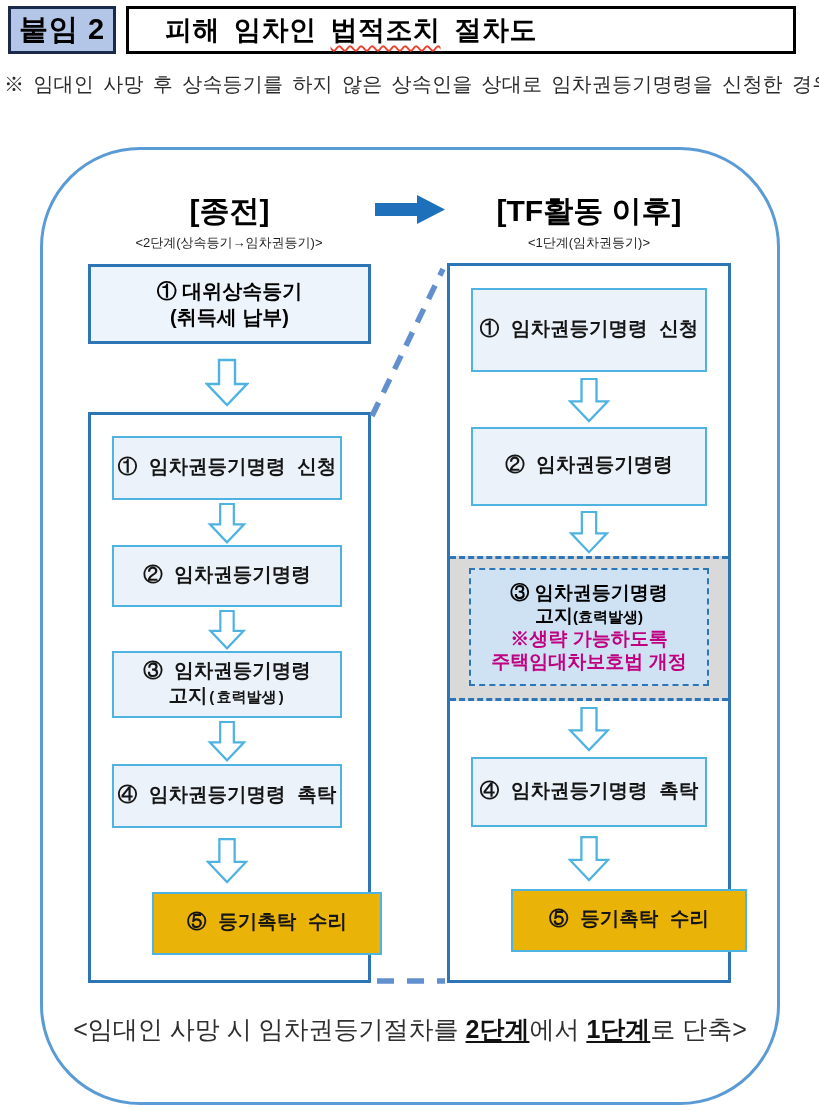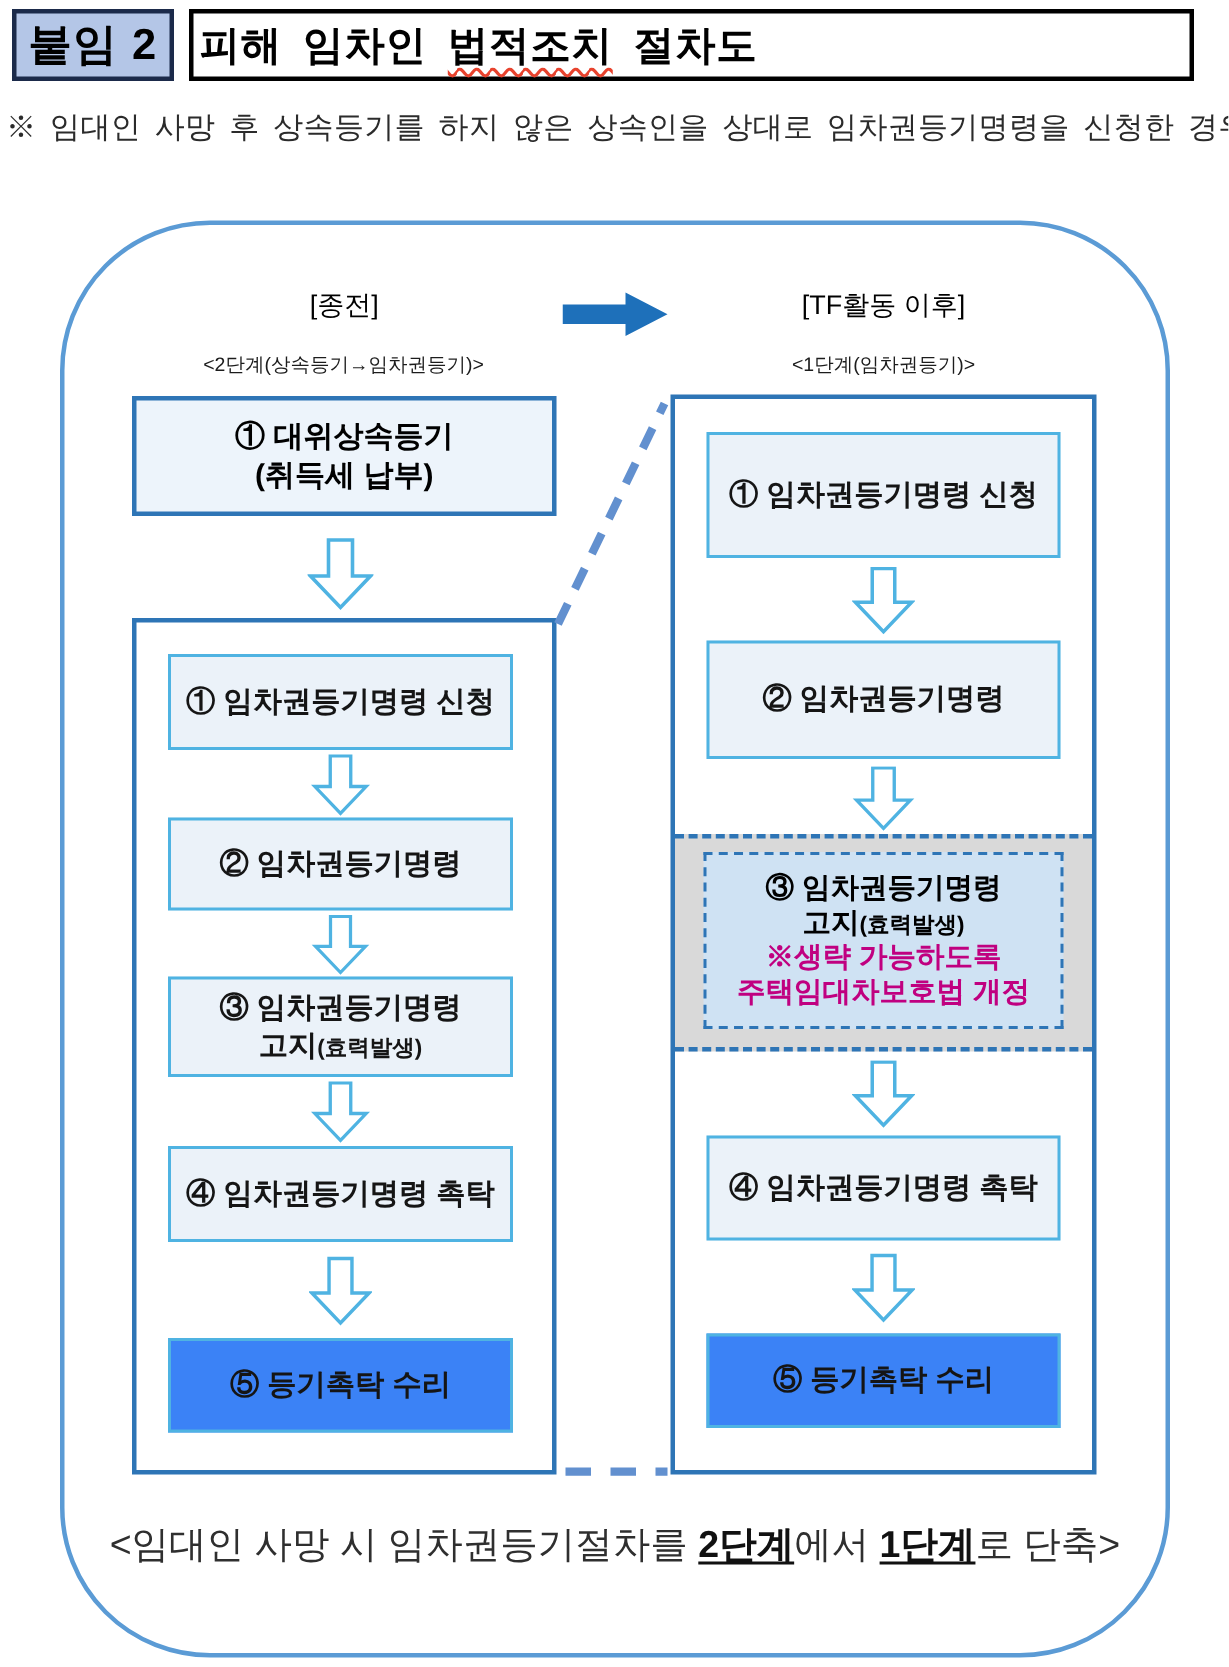--- a/index.html
+++ b/index.html
@@ -13,21 +13,21 @@
   
   .badge {
     left:8px; top:6px; width:108px; height:48px;
     background:#b4c6e7; border:3px solid #1b2a4a;
     display:flex; align-items:center; justify-content:center;
     font-size:29px; font-weight:800; letter-spacing:1px; color:#000000;
   }
   .titlebox {
     left:126px; top:6px; width:670px; height:48px;
     background:#fff; border:3px solid #000;
-    display:flex; align-items:center; padding-left:4px;
+    display:flex; align-items:center; padding-left:36px;
     font-size:27px; font-weight:800; letter-spacing:.5px; word-spacing:6px;
   }
   .squiggle {
     text-decoration-line: underline; text-decoration-style: wavy;
     text-decoration-color:#e8432e; text-decoration-thickness:2px;
     text-underline-offset:6px; text-decoration-skip-ink:none;
   }
   .subtitle {
     left:4px; top:71px; width:813px;
     font-family:"Liberation Serif", serif;
@@ -35,44 +35,44 @@
     letter-spacing:.2px; word-spacing:4px; white-space:nowrap;
   }
 
   
   .container {
     left:40px; top:147px; width:740px; height:958px;
     border:3px solid #5b9bd5; border-radius:100px; background:#fff;
   }
 
   
-  .col-title { top:191px; font-size:18px; font-weight:400; text-align:center; color:#000; }
+  .col-title { top:191px; font-size:30px; font-weight:700; text-align:center; color:#000; }
   .left-w  { left:88px;  width:283px; }
   .right-w { left:447px; width:284px; }
   .col-caption { top:234px; font-size:13px; color:#1c1c1c; text-align:center; white-space:nowrap; }
 
   
   .outer { border:3px solid #2e75b6; background:#fff; }
   .prebox {
     left:88px; top:264px; width:283px; height:80px;
     background:#edf4fb; border:3px solid #2e75b6;
     display:flex; flex-direction:column; align-items:center; justify-content:center;
     font-weight:700; font-size:20px; line-height:1.3; text-align:center;
   }
   .lbox { left:88px;  top:412px; width:283px; height:571px; }
   .rbox { left:447px; top:263px; width:284px; height:720px; }
 
   .step {
     display:flex; flex-direction:column; align-items:center; justify-content:center;
     background:#ebf2f9; border:2px solid #4fb3e2;
-    font-weight:700; font-size:19.5px; color:#151515; text-align:left; line-height:1.25;
+    font-weight:700; font-size:19.5px; color:#151515; text-align:left; line-height:1.25;font-family:Liberation Mono, monospace;
   }
   .lstep { left:112px; width:230px; }
   .rstep { left:471px; width:236px; }
-  .final { background:#3b82f6; }
+  .final { background:#eab308;margin-left:40px; }
   .small { font-size:15px; }
 
   
   .strip {
     left:450px; top:556px; width:278px; height:145px;
     background:#d9d9d9;
     border-top:3px dashed #2e75b6; border-bottom:3px dashed #2e75b6;
   }
   .hlbox {
     left:469px; top:568px; width:240px; height:118px;

